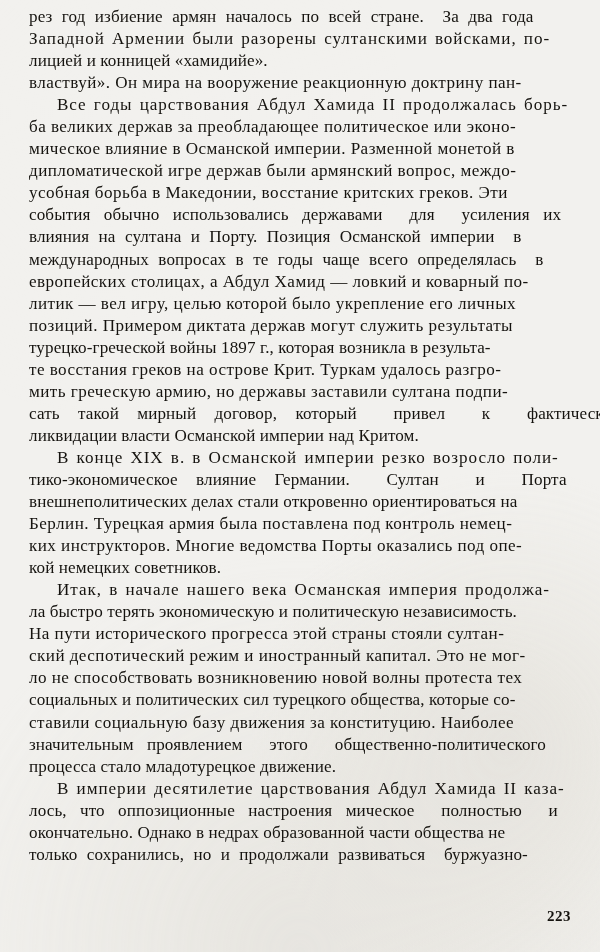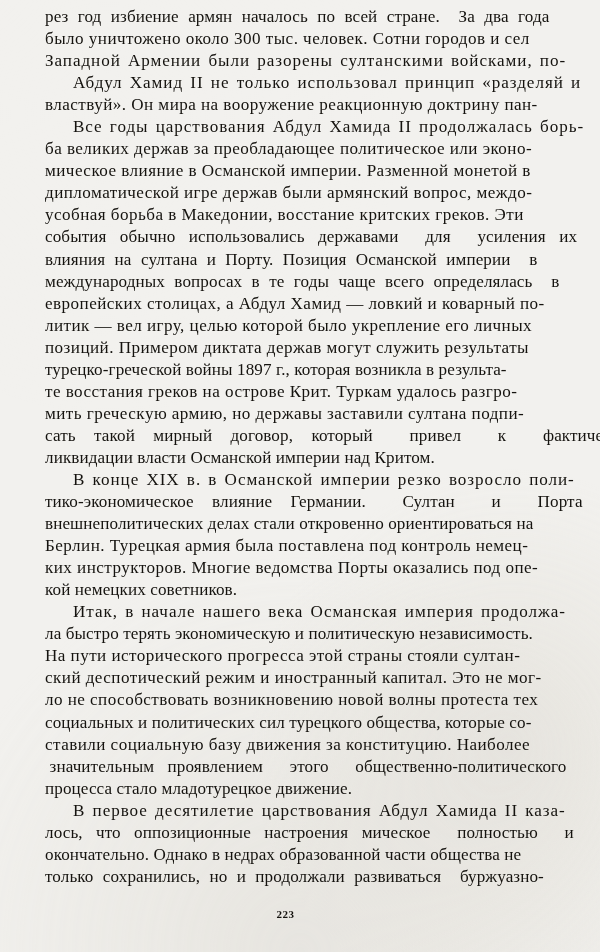--- a/index.html
+++ b/index.html
@@ -56,63 +56,62 @@
     word-spacing: 0;
     text-indent: 0;
   }
 
   
   .ln {
     display: block;
     white-space: pre;
     height: 22.05px;
     line-height: 22.05px;
-    margin-left: 16px;
   }
 
   
   .ln.indent {
     text-indent: 28px;
   }
 
   
   .ln.j1 { letter-spacing: 0.45px; }
   .ln.j2 { letter-spacing: 0.95px; }
   .ln.w1 { word-spacing: 2px; }
   .ln.w2 { word-spacing: 5px; }
-  .ln.w3 { word-spacing: 9px; text-align: center; }
+  .ln.w3 { word-spacing: 9px; }
   .ln.w4 { word-spacing: 14px; }
 
   .page-number {
     position: absolute;
     left: 0;
     top: 908px;
     width: 571px;
-    text-align: center;
-    font-size: 11px;
+    text-align: right;
+    font-size: 15px;
     font-weight: 700;
     letter-spacing: 0.5px;
     font-family: "Liberation Serif", "DejaVu Serif", serif;
   }
 
   
   .text-column, .page-number {
     text-rendering: optimizeLegibility;
     -webkit-font-smoothing: none;
   }
 </style>
 </head>
 <body>
 
 <div class="page">
   <div class="paper-grain"></div>
 
   <div class="text-column" id="text-column">
-      <p class="para"><span class="ln w2">рез год избиение армян началось по всей стране.  За два года</span><span class="ln j1">было уничтожено около 300 тыс. человек. Сотни городов и сел</span><span class="ln j2 w1">Западной Армении были разорены султанскими войсками, по-</span></p>
-      <p class="para"><span class="ln indent j2 w1">Абдул Хамид II не только использовал принцип «разделяй и</span><span class="ln j1">властвуй». Он мира на вооружение реакционную доктрину пан-</span></p>
+      <p class="para"><span class="ln w2">рез год избиение армян началось по всей стране.  За два года</span><span class="ln j2 w1">Западной Армении были разорены султанскими войсками, по-</span><span class="ln">лицией и конницей «хамидийе».</span></p>
+      <p class="para"><span class="ln j1">властвуй». Он мира на вооружение реакционную доктрину пан-</span></p>
       <p class="para"><span class="ln indent j2 w1">Все годы царствования Абдул Хамида II продолжалась борь-</span><span class="ln j1">ба великих держав за преобладающее политическое или эконо-</span><span class="ln j1">мическое влияние в Османской империи. Разменной монетой в</span><span class="ln j1">дипломатической игре держав были армянский вопрос, междо-</span><span class="ln j1">усобная борьба в Македонии, восстание критских греков. Эти</span><span class="ln w3">события обычно использовались державами  для  усиления их</span><span class="ln w2">влияния на султана и Порту. Позиция Османской империи  в</span><span class="ln w2">международных вопросах в те годы чаще всего определялась  в</span><span class="ln j1">европейских столицах, а Абдул Хамид — ловкий и коварный по-</span><span class="ln j1">литик — вел игру, целью которой было укрепление его личных</span><span class="ln j1">позиций. Примером диктата держав могут служить результаты</span><span class="ln">турецко-греческой войны 1897 г., которая возникла в результа-</span><span class="ln j1">те восстания греков на острове Крит. Туркам удалось разгро-</span><span class="ln j1">мить греческую армию, но державы заставили султана подпи-</span><span class="ln w4">сать такой мирный договор, который  привел  к  фактической</span><span class="ln">ликвидации власти Османской империи над Критом.</span></p>
       <p class="para"><span class="ln indent j2 w1">В конце XIX в. в Османской империи резко возросло поли-</span><span class="ln w4">тико-экономическое влияние Германии.  Султан  и  Порта  во</span><span class="ln">внешнеполитических делах стали откровенно ориентироваться на</span><span class="ln j1">Берлин. Турецкая армия была поставлена под контроль немец-</span><span class="ln j1">ких инструкторов. Многие ведомства Порты оказались под опе-</span><span class="ln">кой немецких советников.</span></p>
       <p class="para"><span class="ln indent j2 w1">Итак, в начале нашего века Османская империя продолжа-</span><span class="ln">ла быстро терять экономическую и политическую независимость.</span><span class="ln j1">На пути исторического прогресса этой страны стояли султан-</span><span class="ln j1">ский деспотический режим и иностранный капитал. Это не мог-</span><span class="ln j1">ло не способствовать возникновению новой волны протеста тех</span><span class="ln">социальных и политических сил турецкого общества, которые со-</span><span class="ln j1">ставили социальную базу движения за конституцию. Наиболее</span><span class="ln w3">значительным проявлением  этого  общественно-политического</span><span class="ln">процесса стало младотурецкое движение.</span></p>
-      <p class="para"><span class="ln indent j2 w1">В первое десятилетие царствования Абдул Хамида II каза-</span><span class="ln w3">лось, что оппозиционные настроения мическое  полностью  и</span><span class="ln">окончательно. Однако в недрах образованной части общества не</span><span class="ln w2">только сохранились, но и продолжали развиваться  буржуазно-</span></p>
+      <p class="para"><span class="ln indent j2 w1">В империи десятилетие царствования Абдул Хамида II каза-</span><span class="ln w3">лось, что оппозиционные настроения мическое  полностью  и</span><span class="ln">окончательно. Однако в недрах образованной части общества не</span><span class="ln w2">только сохранились, но и продолжали развиваться  буржуазно-</span></p>
     </div>
 
   <div class="page-number">223</div>
 </div>
 
 </body></html>

